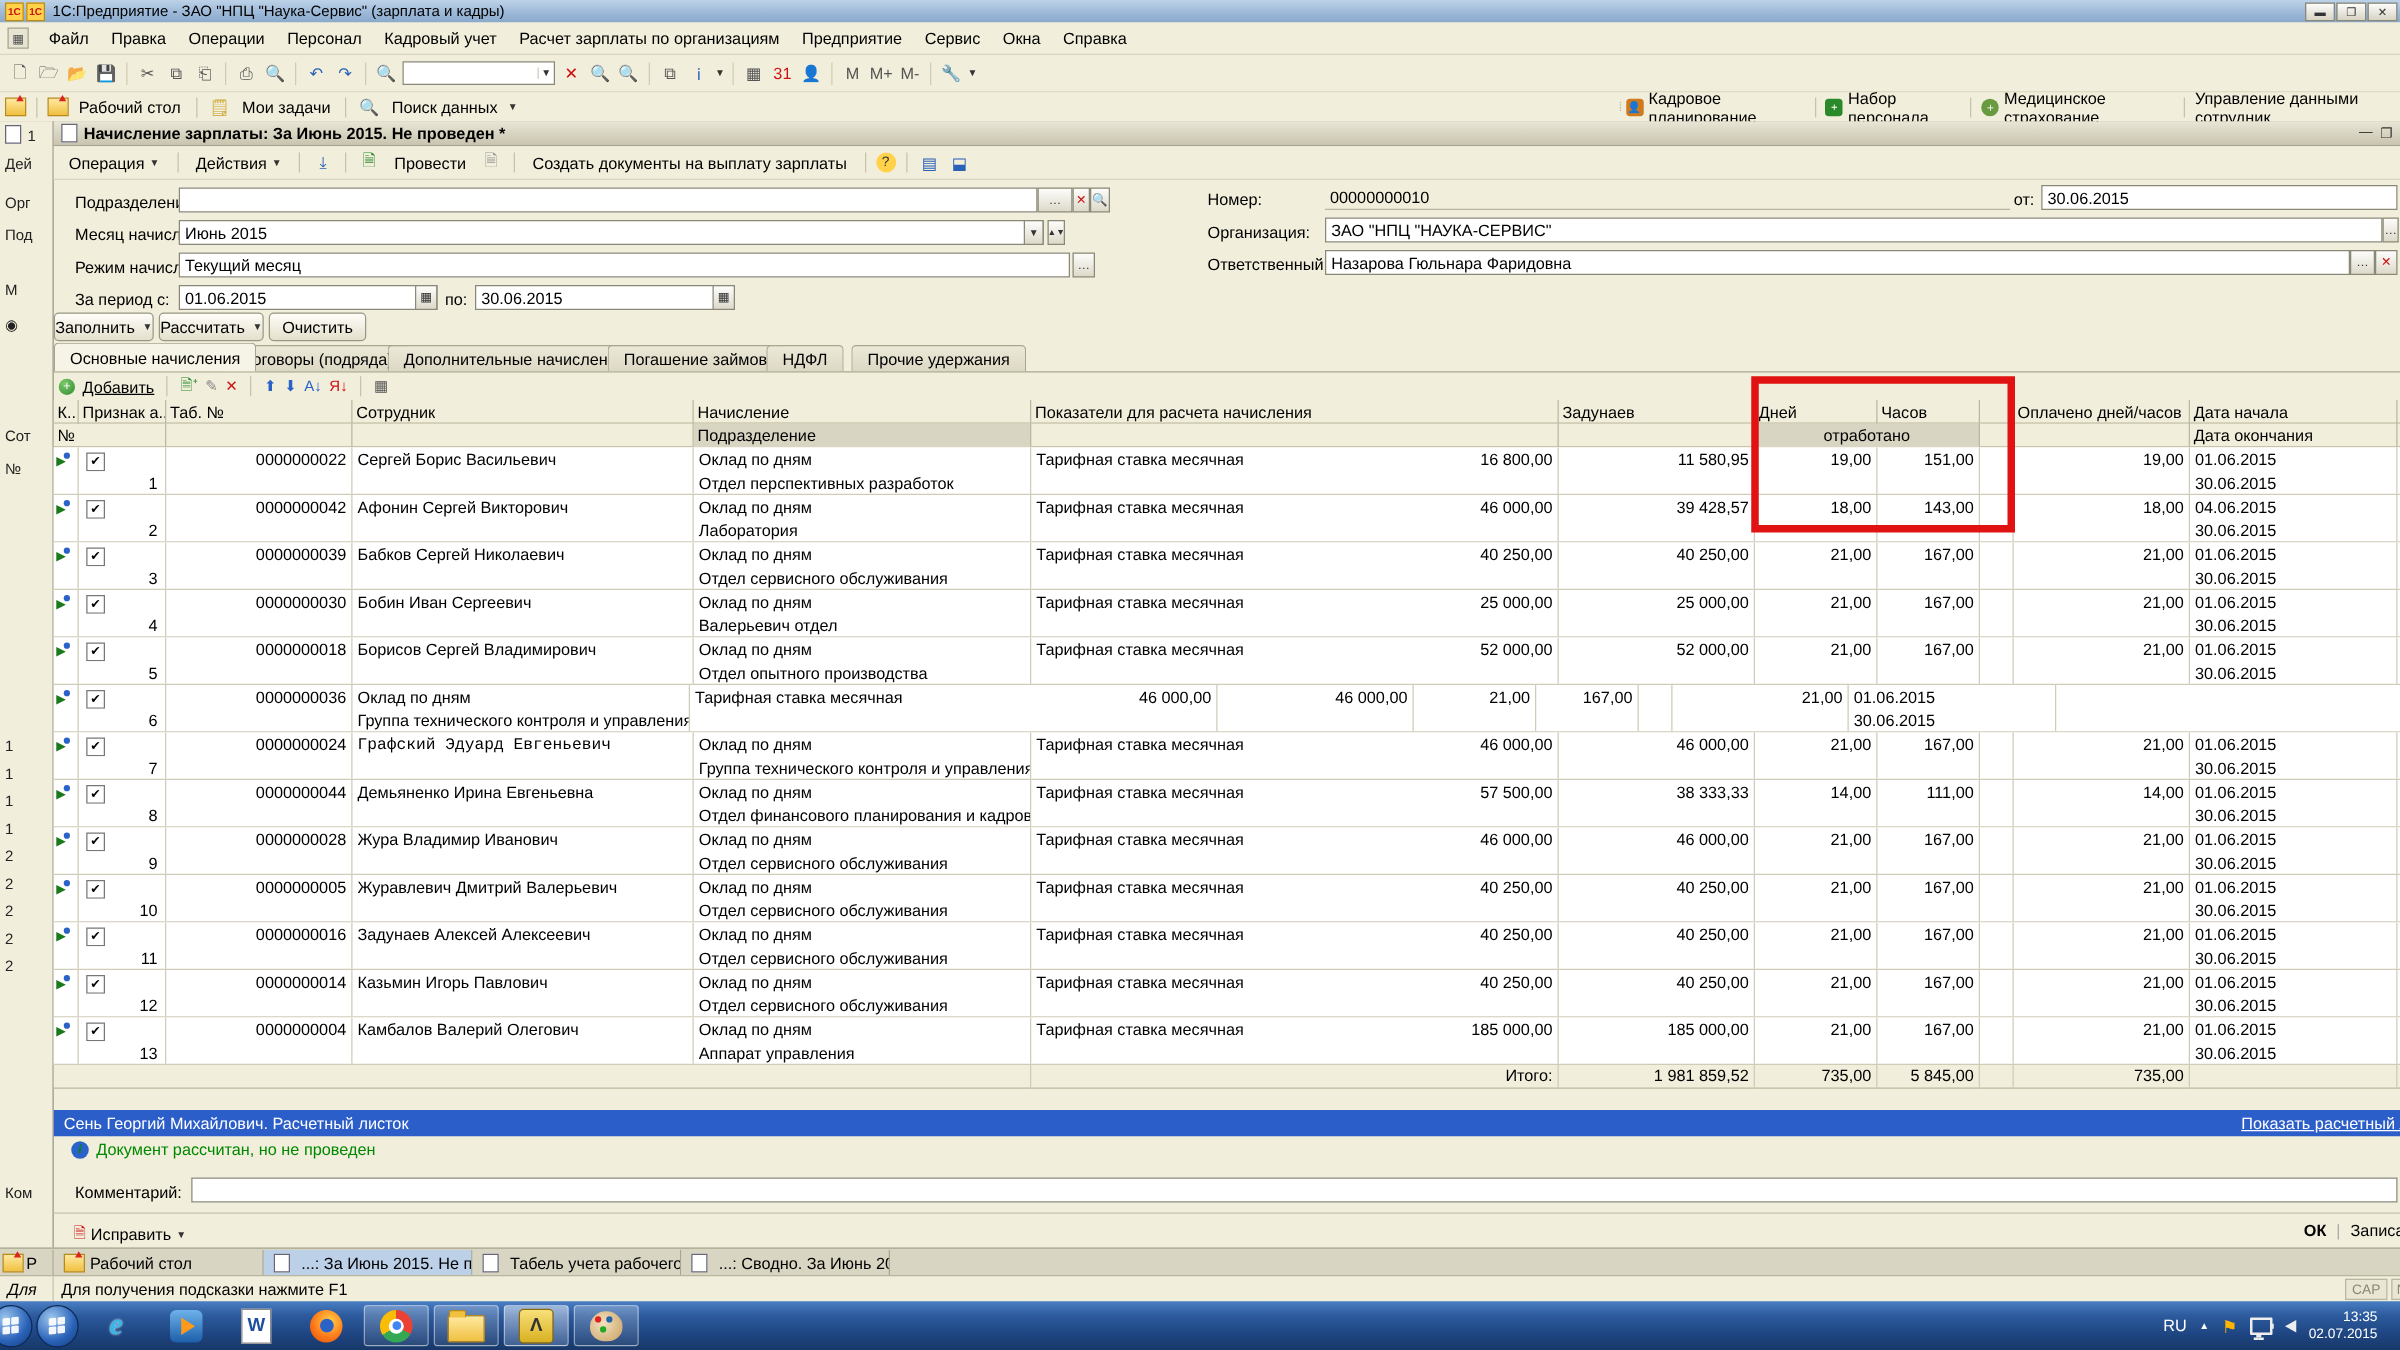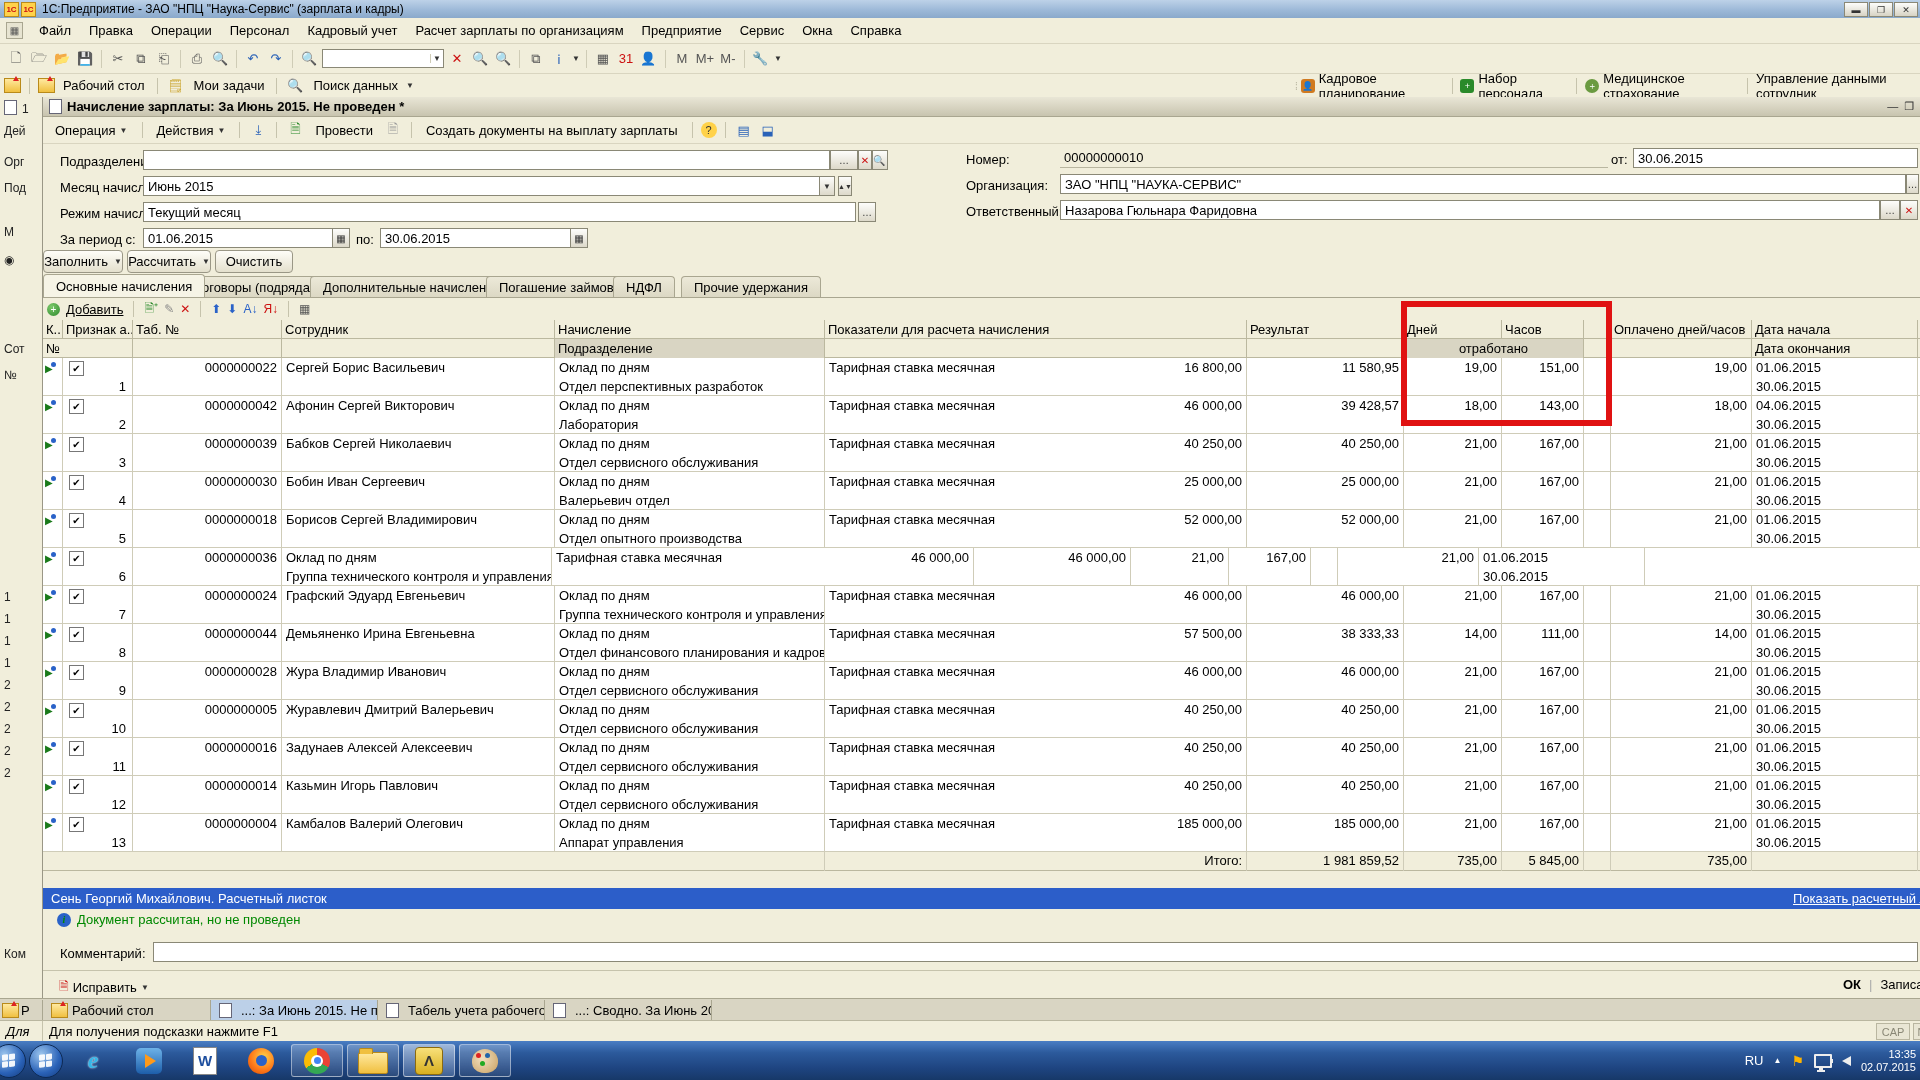--- a/index.html
+++ b/index.html
@@ -130,21 +130,21 @@
   .ffx i{width:11px;height:11px;border-radius:50%;background:#2a62c8;display:block;}
   .chrome{width:26px;height:26px;border-radius:50%;background:conic-gradient(#ea4335 0 33%,#34a853 0 66%,#fbbc05 0 100%);position:relative;}
   .chrome i{position:absolute;left:7px;top:7px;width:12px;height:12px;border-radius:50%;background:#fff;}
   .chrome b{position:absolute;left:9.5px;top:9.5px;width:7px;height:7px;border-radius:50%;background:#4285f4;}
   .folder{width:28px;height:20px;background:linear-gradient(#ffe9a0,#f0c040);border:1px solid #b98a1a;border-radius:2px;position:relative;margin-top:4px;}
   .folder:before{content:"";position:absolute;left:0;top:-5px;width:12px;height:5px;background:#f0c040;border:1px solid #b98a1a;border-bottom:none;border-radius:2px 2px 0 0;}
   .onec{width:26px;height:26px;border-radius:4px;background:linear-gradient(#f8e07a,#d8b020);border:1px solid #8a6a10;
         display:flex;align-items:center;justify-content:center;color:#333;font-weight:bold;font-size:15px;}
   .paint{width:26px;height:24px;border-radius:50% 50% 45% 45%;background:radial-gradient(circle at 40% 40%,#f2e0c0,#c9a060);position:relative;}
   .paint i{position:absolute;left:4px;top:4px;width:5px;height:5px;border-radius:50%;background:#d22;box-shadow:9px 0 0 #26a,4px 8px 0 #2a2;}
-  #tray{margin-left:auto;display:flex;align-items:center;gap:10px;color:#fff;padding-right:0;}
+  #tray{margin-left:auto;display:flex;align-items:center;gap:10px;color:#fff;padding-right:14px;}
   #tray .chev{font-size:8px;}
   .trayflag{color:#ffb400;font-size:14px;}
   .mon{width:14px;height:10px;border:2px solid #eee;border-radius:1px;position:relative;}
   .mon:after{content:"";position:absolute;left:3px;bottom:-4px;width:4px;height:2px;background:#eee;box-shadow:-2px 2px 0 #eee,2px 2px 0 #eee;}
   .spk{width:0;height:0;border-right:9px solid #eee;border-top:5px solid transparent;border-bottom:5px solid transparent;position:relative;}
   .spk:before{content:"";position:absolute;right:9px;top:-2px;width:3px;height:4px;background:#eee;}
   #clock{text-align:right;font-size:11px;line-height:13px;padding-right:4px;}
 </style>
 </head>
 <body>
@@ -408,21 +408,21 @@
 </div>
 
 <div id="thead" class="abs">
   <div class="hrow">
     <div class="hc" style="width:20px">К..</div>
     <div class="hc" style="width:70px">Признак а...</div>
     <div class="hc" style="width:149px">Таб. №</div>
     <div class="hc" style="width:273px">Сотрудник</div>
     <div class="hc" style="width:270px">Начисление</div>
     <div class="hc" style="width:422px">Показатели для расчета начисления</div>
-    <div class="hc" style="width:157px">Результат</div>
+    <div class="hc" style="width:157px">Задунаев</div>
     <div class="hc" style="width:98px">Дней</div>
     <div class="hc" style="width:82px">Часов</div>
     <div class="hc" style="width:27px"></div>
     <div class="hc" style="width:141px">Оплачено дней/часов</div>
     <div class="hc" style="width:166px">Дата начала</div>
   </div>
   <div class="hrow">
     <div class="hc" style="width:90px">№</div>
     <div class="hc" style="width:149px"></div>
     <div class="hc" style="width:273px"></div>
@@ -690,21 +690,21 @@
       <div class="tc c-marker" style="width: 20px;">
         <div class="l1" style="padding: 0px;"><span class="rmark">▶</span><span class="rdot"></span></div>
       </div>
       <div class="tc c-flag" style="width: 70px;">
         <div class="l1" style="padding: 0px;"><span class="cb">✔</span></div>
         <div class="l2 num">7</div>
       </div>
       <div class="tc c-tabno" style="width: 149px;">
         <div class="l1 rt">0000000024</div>
       </div>
-      <div class="tc c-emp" style="width: 273px;">
+      <div class="tc c-emp" style="width: 273px; font-family: Liberation Mono, monospace;">
         <div class="l1">Графский Эдуард Евгеньевич</div>
       </div>
       <div class="tc c-accr" style="width: 270px;">
         <div class="l1">Оклад по дням</div>
         <div class="l2">Группа технического контроля и управления кач...</div>
       </div>
       <div class="tc c-ind" style="width: 422px;">
         <div class="l1 sb">
           <span>Тарифная ставка месячная</span>
           <span>46 000,00</span>

